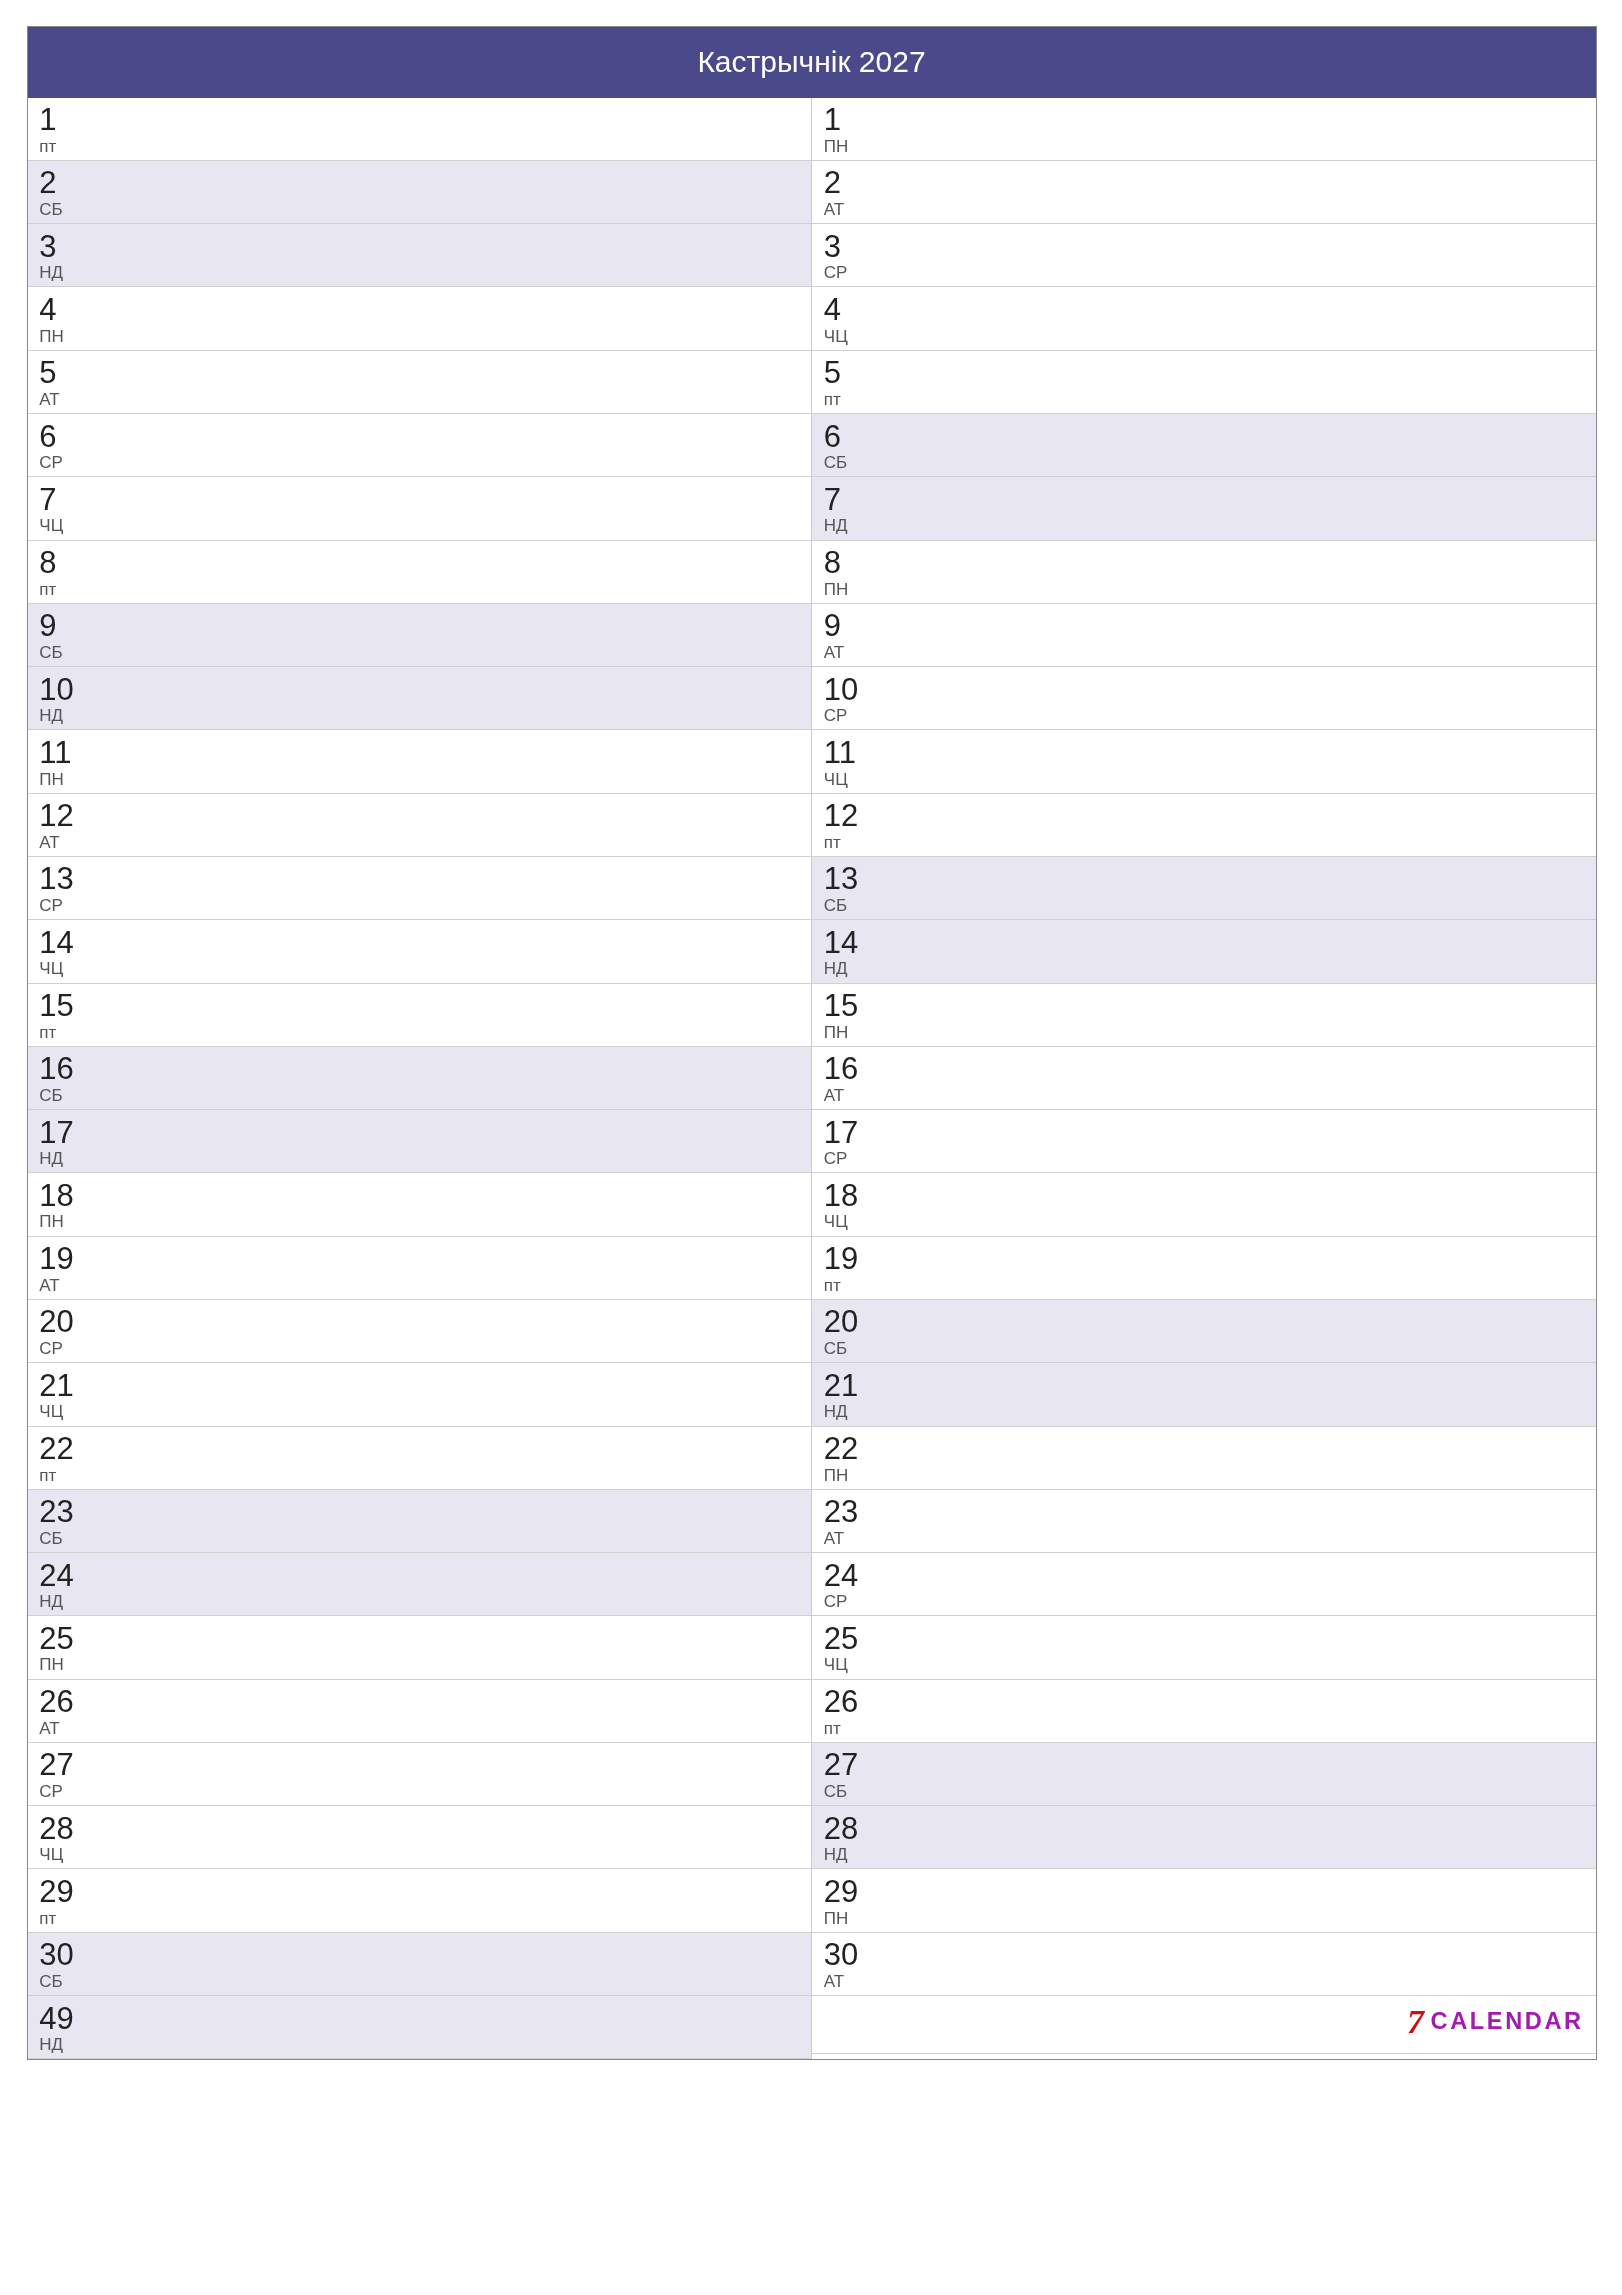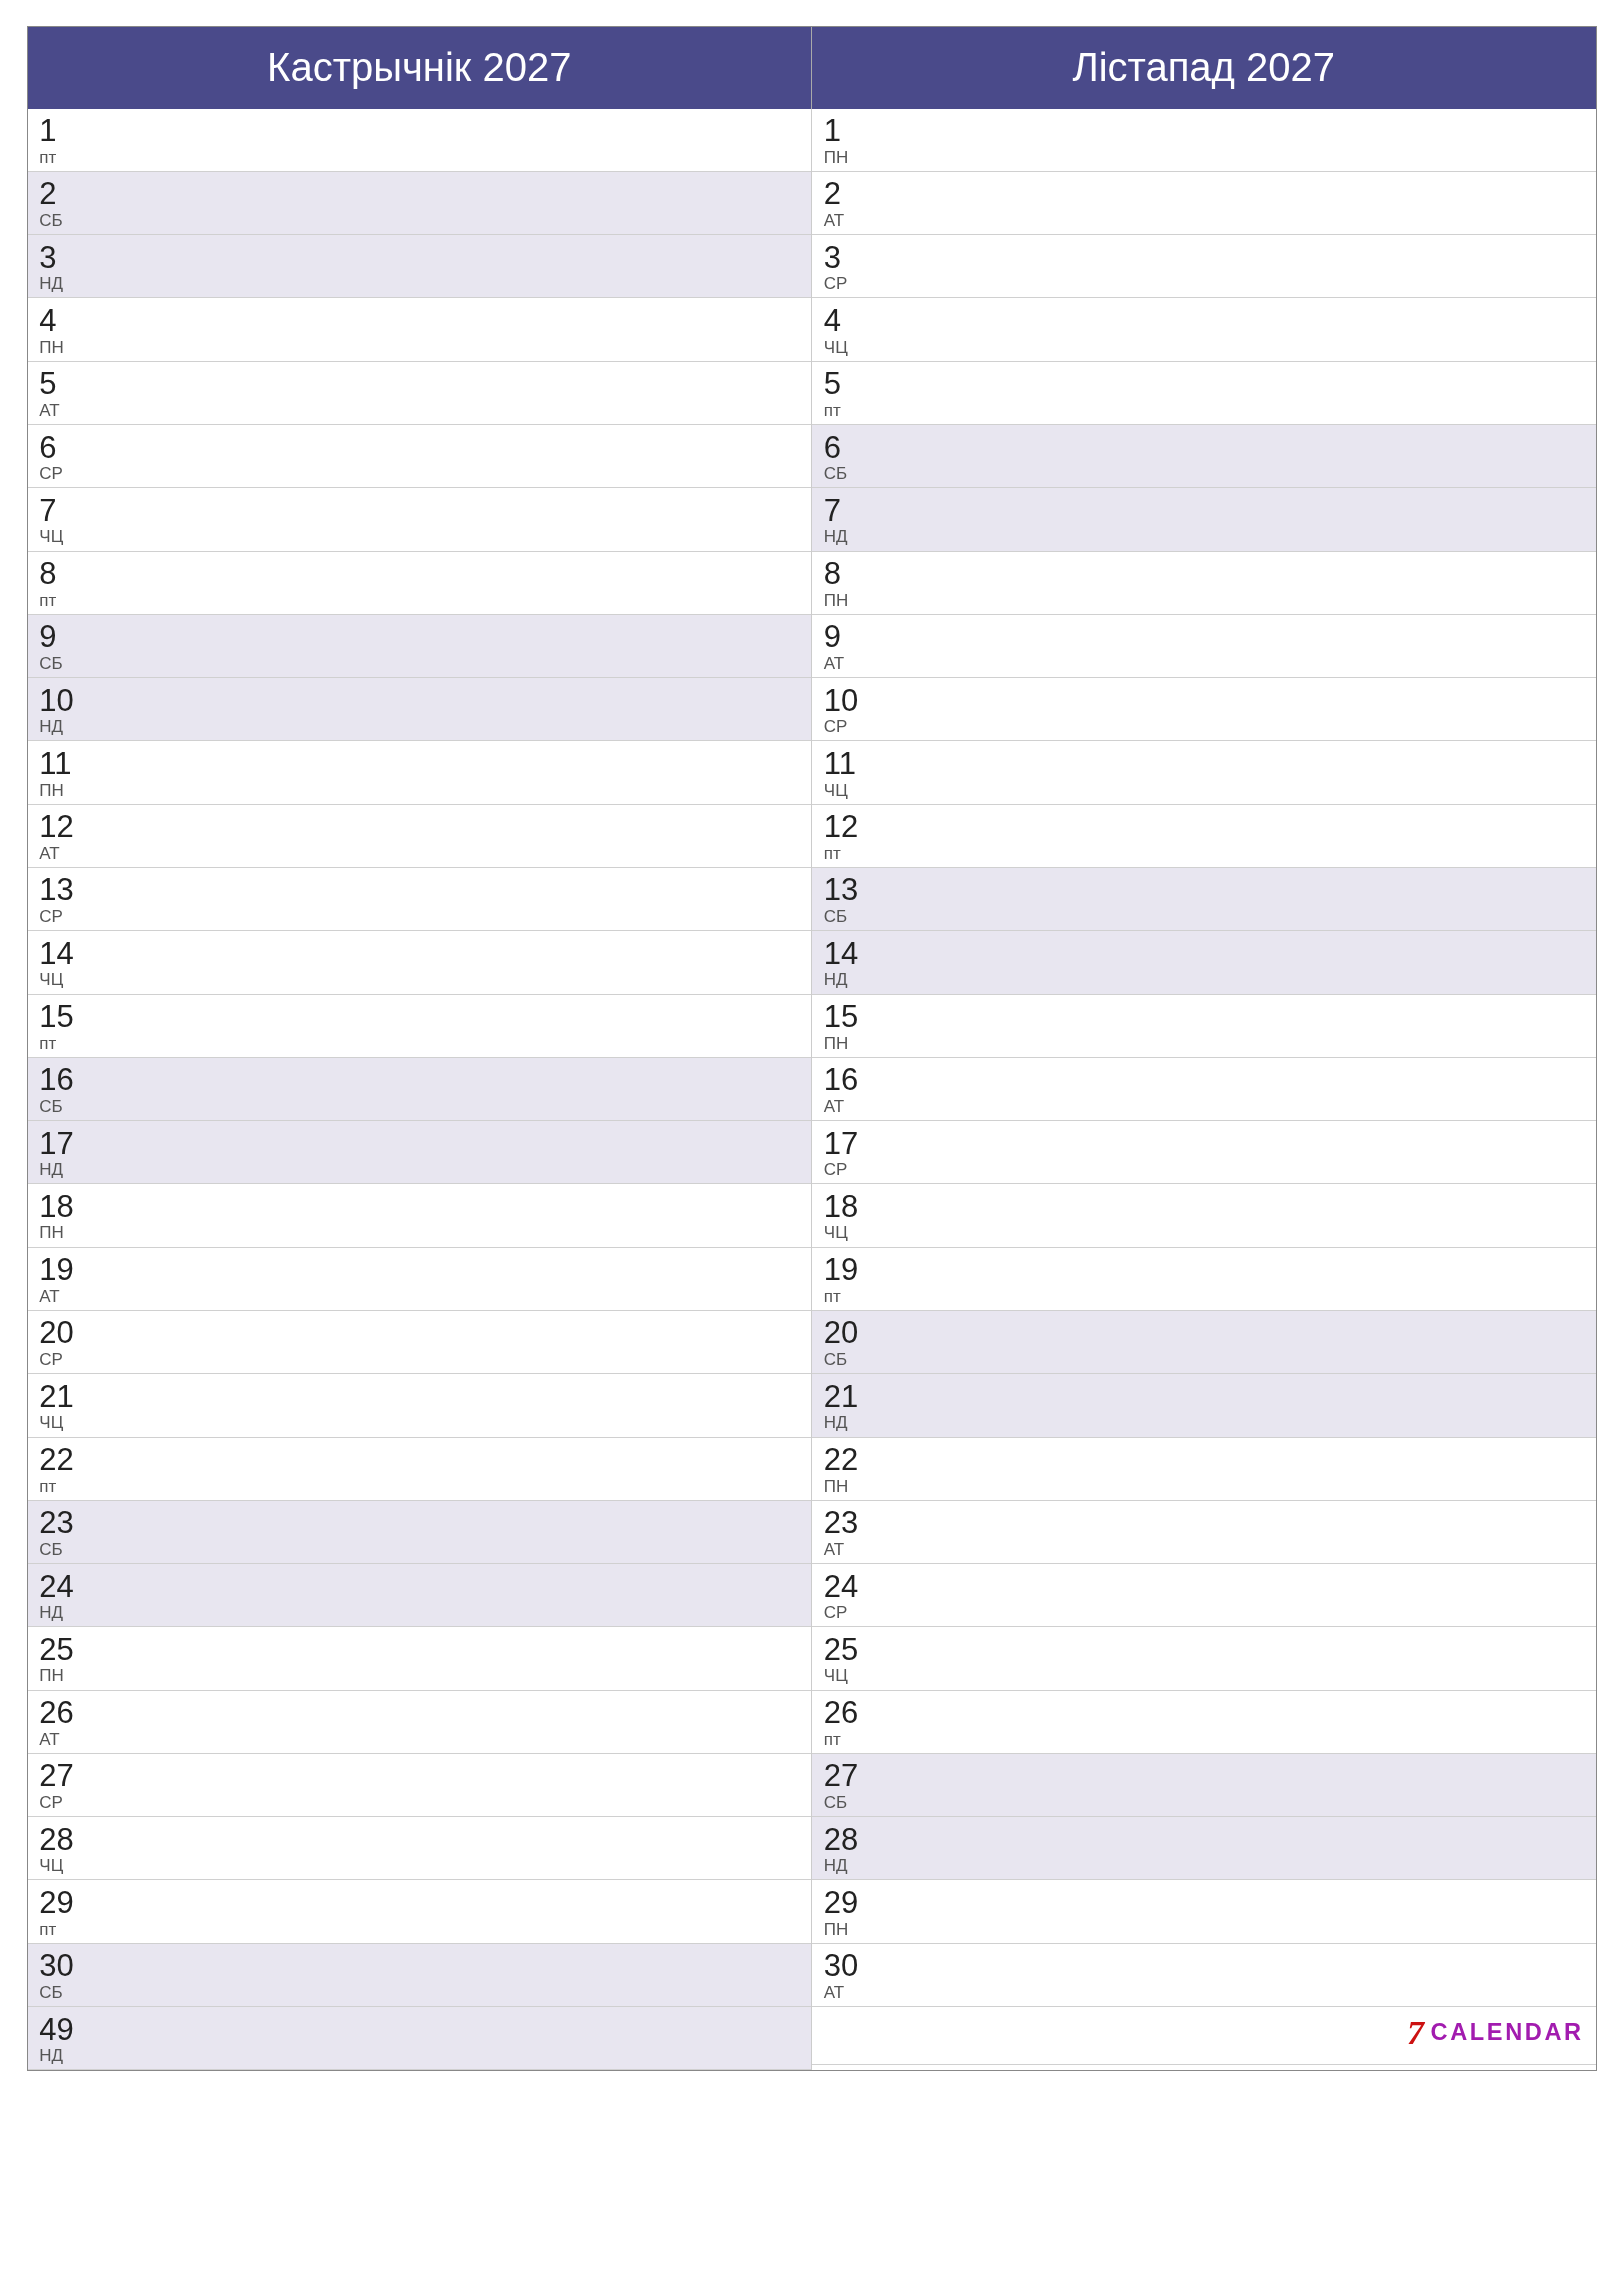--- a/index.html
+++ b/index.html
@@ -17,21 +17,21 @@
     }
     .header-row {
       display: flex;
       width: 100%;
     }
     .header-cell {
       flex: 1;
       background: #4a4a8a;
       color: #fff;
       text-align: center;
-      font-size: 40px;
+      font-size: 30px;
       font-weight: 500;
       padding: 18.3px 13px;
       border-right: 1px solid #aaa;
     }
     .header-cell:last-child {
       border-right: none;
     }
     .days-container {
       display: flex;
       width: 100%;
@@ -93,21 +93,20 @@
       letter-spacing: 2.6px;
       color: #222;
     }
   </style>
 </head>
 <body>
 
 <div class="calendar-container">
   <div class="header-row">
     <div class="header-cell">Кастрычнік 2027</div>
-    <div class="header-cell">Лістапад 2027</div>
   </div>
   <div class="days-container">
     <div class="month-col" id="october-col">
         <div class="day-row">
     <div class="day-info">
       <span class="day-number">1</span>
       <span class="day-name">пт</span>
     </div>
   </div>
         <div class="day-row weekend">

